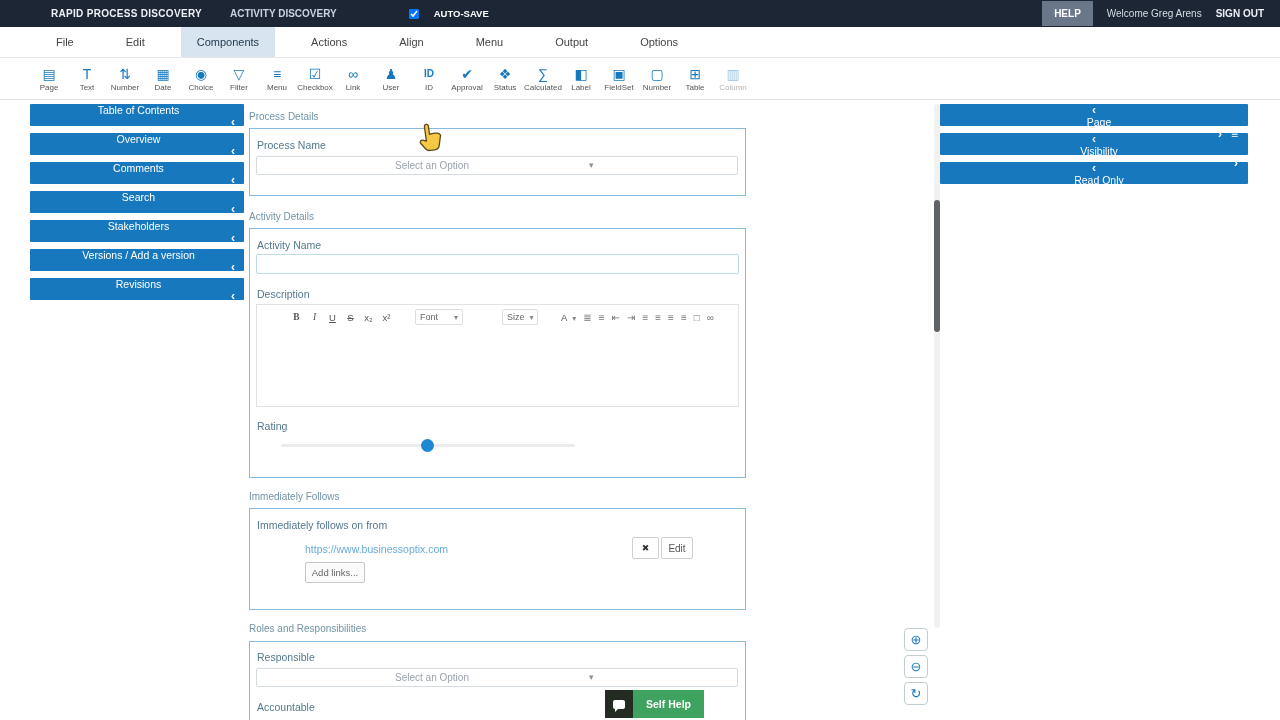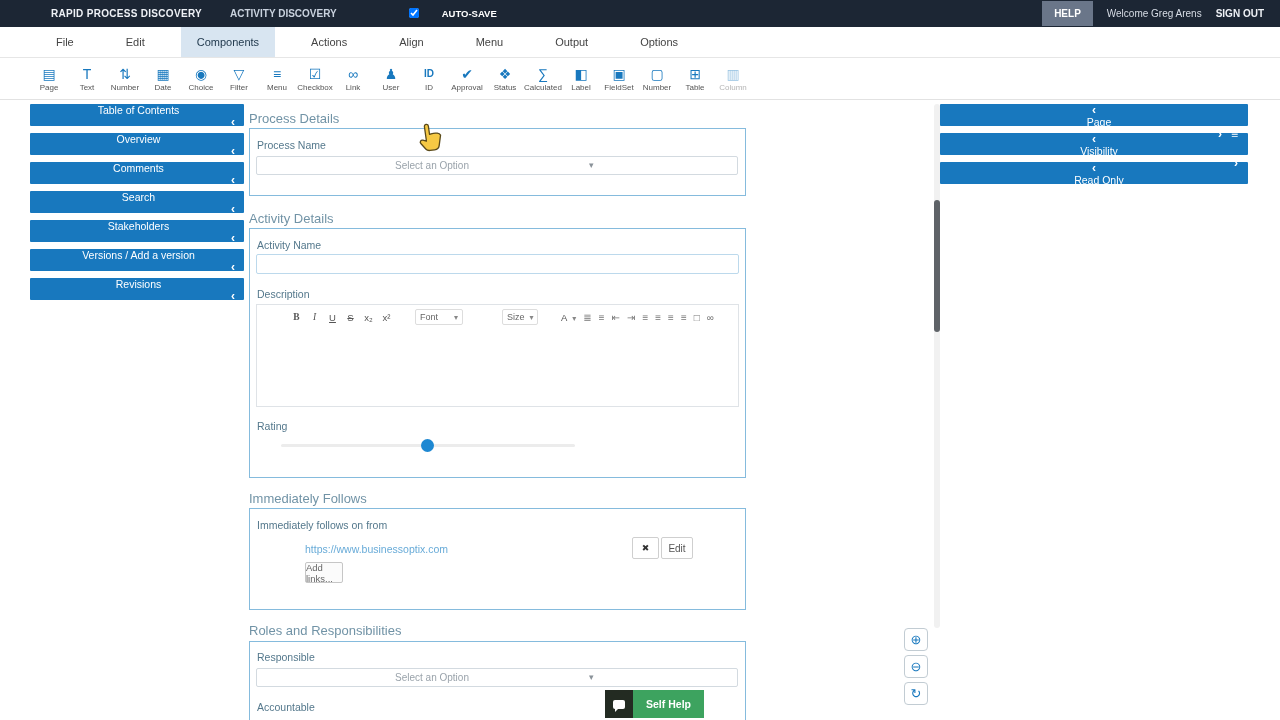--- a/index.html
+++ b/index.html
@@ -4,21 +4,21 @@
 <style>
   html,body{margin:0;padding:0;}
   body{width:1280px;height:720px;position:relative;overflow:hidden;background:#fff;
        font-family:"Liberation Sans",sans-serif;}
 
   
   .topbar{position:absolute;left:0;top:0;width:1280px;height:27px;background:#1c2634;
           display:flex;align-items:center;box-sizing:border-box;padding-left:51px;}
   .brand{font-size:10px;font-weight:bold;color:#eef1f6;letter-spacing:.3px;}
   .topnav{font-size:10px;font-weight:bold;color:#c9d2de;margin-left:28px;cursor:pointer;}
-  .autosave{display:flex;align-items:flex-start;gap:23px;margin-left:72px;font-size:9.5px;
+  .autosave{display:flex;align-items:flex-end;gap:15px;margin-left:72px;font-size:9.5px;
             font-weight:bold;color:#fff;cursor:pointer;}
   .autosave input{width:10px;height:10px;margin:0;}
   .tb-spacer{flex:1;}
   .help-btn{background:#6a7689;color:#fff;font-size:10px;font-weight:bold;
             padding:7px 12px;cursor:pointer;}
   .welcome{font-size:10px;color:#d7dde6;margin:0 14px;}
   .signout{font-size:10px;font-weight:bold;color:#eef1f6;margin-right:16px;cursor:pointer;}
 
   
   .menubar{position:absolute;top:27px;left:0;width:1280px;height:31px;background:#fff;
@@ -43,21 +43,21 @@
   .side-item{height:22px;background:#1878be;margin-bottom:7px;display:flex;align-items:center;
              color:#fff;font-size:10.5px;padding:0 9px 0 12px;cursor:pointer;border-radius:1px;flex-direction:column;}
   .side-label{white-space:nowrap;}
   .chev{font-weight:bold;font-size:12px;line-height:1;}
   .left-sidebar .chev{margin-left:auto;}
   .right-sidebar .side-item{padding:0 10px;}
   .right-sidebar .side-label{margin-left:10px;}
   .right-icons{margin-left:auto;display:flex;gap:9px;align-items:center;}
 
   
-  .section-title{position:absolute;font-size:13px;color:#7193a6;}
+  .section-title{position:absolute;font-size:10px;color:#7193a6;}
   .sec-box{position:absolute;background:#fff;border:1px solid #85bbdd;box-sizing:border-box;}
   .field-label{position:absolute;font-size:10.5px;color:#54788c;}
   .dropdown{position:absolute;height:19px;border:1px solid #d3dae0;border-radius:2px;
             box-sizing:border-box;cursor:pointer;background:#fff;}
   .dd-text{position:absolute;left:0;right:130px;top:0;bottom:0;display:flex;align-items:center;
            justify-content:center;font-size:10px;color:#9aa3ab;}
   .dd-caret{position:absolute;left:332px;top:3px;font-size:9px;color:#8a9299;}
   .text-input{position:absolute;height:20px;border:1px solid #bcd9ec;border-radius:2px;
               box-sizing:border-box;font-size:11px;padding:0 6px;outline:none;color:#333;
               font-family:"Liberation Sans",sans-serif;background:#fff;}
@@ -325,21 +325,21 @@
 <div class="slider-thumb" style="left:421px;top:439px;"></div>
 
 <div class="section-title" style="left:249px;top:491px;">Immediately Follows</div>
 <div class="sec-box" style="left:249px;top:508px;width:497px;height:102px;"></div>
 <div class="field-label" style="left:257px;top:519px;">Immediately follows on from</div>
 <div class="link-text" style="left:305px;top:543px;">https://www.businessoptix.com</div>
 <div class="small-btn" style="left:632px;top:537px;width:27px;height:22px;">
   <span class="close-glyph">✖</span>
 </div>
 <div class="small-btn" style="left:661px;top:537px;width:32px;height:22px;">Edit</div>
-<div class="small-btn addlinks" style="left:305px;top:562px;width:38px;height:21px;">Add links...</div>
+<div class="small-btn addlinks" style="left:305px;top:562px;width:60px;height:21px;text-align:right;">Add links...</div>
 
 <div class="section-title" style="left:249px;top:623px;">Roles and Responsibilities</div>
 <div class="sec-box" style="left:249px;top:641px;width:497px;height:88px;"></div>
 <div class="field-label" style="left:257px;top:651px;">Responsible</div>
 <div class="dropdown" style="left:256px;top:668px;width:482px;">
   <span class="dd-text">Select an Option</span>
   <span class="dd-caret">▾</span>
 </div>
 <div class="field-label" style="left:257px;top:701px;">Accountable</div>
 

